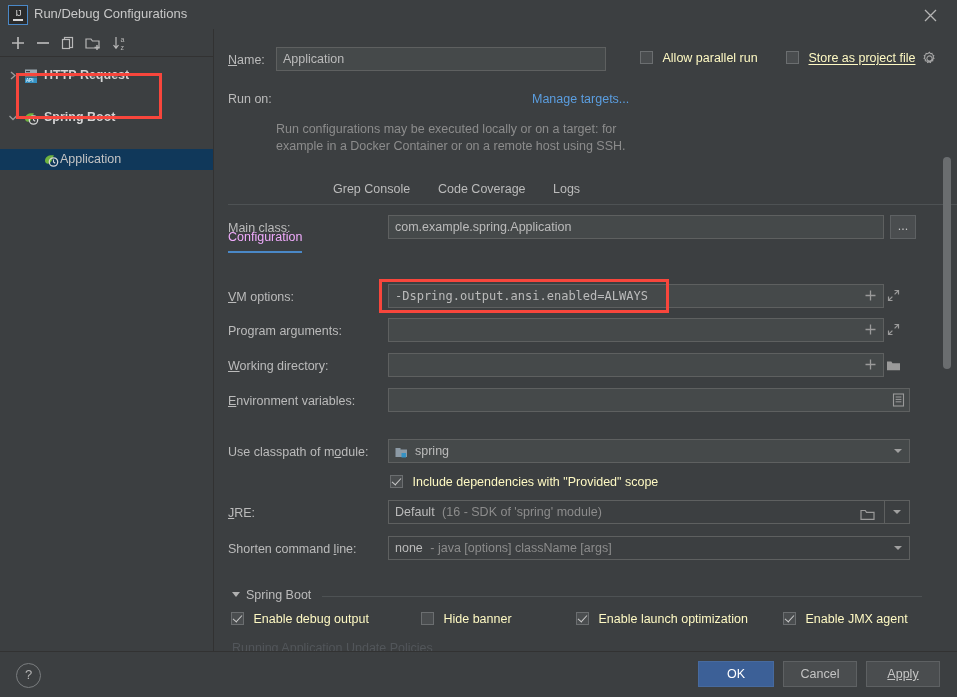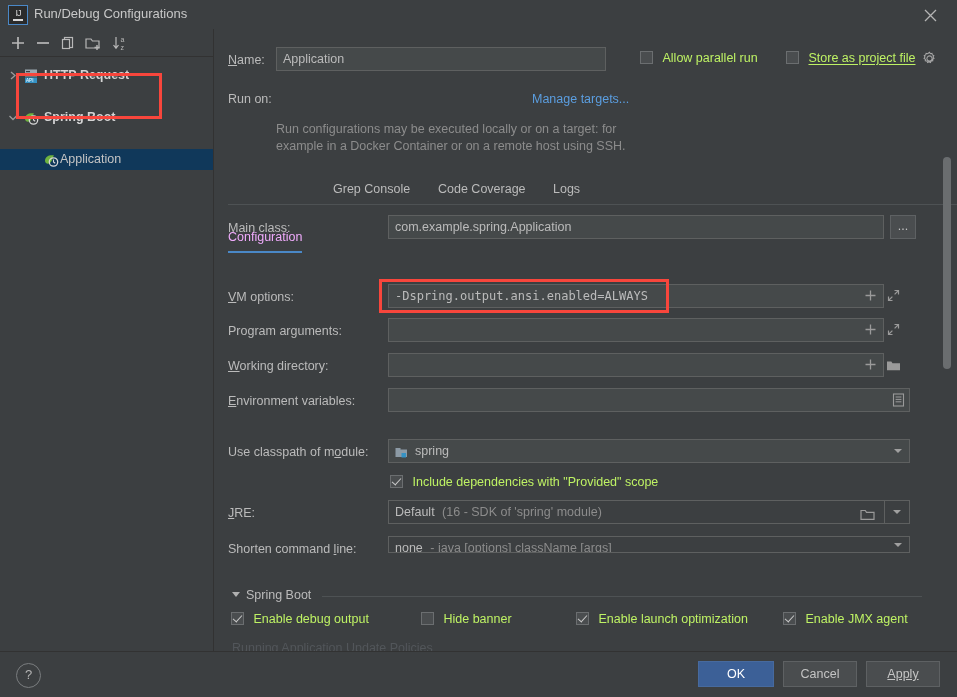--- a/index.html
+++ b/index.html
@@ -58,21 +58,21 @@
            border-left:4px solid transparent;border-right:4px solid transparent;border-top:4px solid #a0a0a0;}
 
   .linkbtn{position:absolute;color:#5b9ee0;font-size:12.5px;cursor:default;white-space:nowrap;}
   .hinttext{position:absolute;color:#8c8c8c;font-size:12.5px;line-height:17px;width:380px;}
 
   .cbrow{position:absolute;cursor:default;white-space:nowrap;}
   .cbox{display:inline-block;width:13px;height:13px;border:1px solid #6b6e70;background:#4a4d4f;
         vertical-align:-2px;position:relative;box-sizing:border-box;}
   .cbox.on:after{content:"";position:absolute;left:3px;top:0px;width:4px;height:8px;
         border:solid #c9c9c9;border-width:0 1.6px 1.6px 0;transform:rotate(42deg);}
-  .cbtext{display:inline-block;margin-left:6px;font-size:12.5px;color:#bef264;}
+  .cbtext{display:inline-block;margin-left:6px;font-size:12.5px;color:#fef9c3;}
 
   
   .tabbar{position:absolute;left:14px;top:147px;right:0;height:28px;border-bottom:1px solid #4e5254;}
   .tab{position:absolute;top:0;height:28px;line-height:26px;font-size:12.5px;color:#bbbbbb;cursor:default;white-space:nowrap;}
   .tab.active{color:#f0abfc;margin-top:48px;}
   .tab.active:after{content:"";position:absolute;left:0;right:0;bottom:-1px;height:2px;background:#4a88c7;}
 
   
   .section{position:absolute;height:16px;white-space:nowrap;}
   .section .tri{position:absolute;left:0;top:4px;width:0;height:0;
@@ -338,21 +338,21 @@
         <svg width="15" height="13" viewBox="0 0 15 13">
             <path d="M1 2.5 h4.3 l1.2 1.8 H14 v7 H1 Z" fill="none" stroke="#9a9a9a" stroke-width="1.2"></path>
           </svg>
       </span>
       <span style="position:absolute;right:0;top:0;bottom:0;width:24px;border-left:1px solid #5e6060;">
         <span class="arrow-d" style="right:8px;"></span>
       </span>
     </div>
 
     <div class="lbl" style="left:14px;top:513px;">Shorten command <u>l</u>ine:</div>
-    <div class="combo flat" style="left:174px;top:507px;width:522px;height:17px;">
+    <div class="combo flat" style="left:174px;top:507px;width:522px;height:24px;">
       <span>none</span>
       <span style="color:#8c8c8c;margin-left:4px;">- java [options] className [args]</span>
       <span class="arrow-d"></span>
     </div>
 
     <div class="section" style="left:18px;top:559px;width:690px;">
       <span class="tri"></span>
       <span class="stxt">Spring Boot</span>
       <span class="sline" style="left:90px;right:0;"></span>
     </div>

